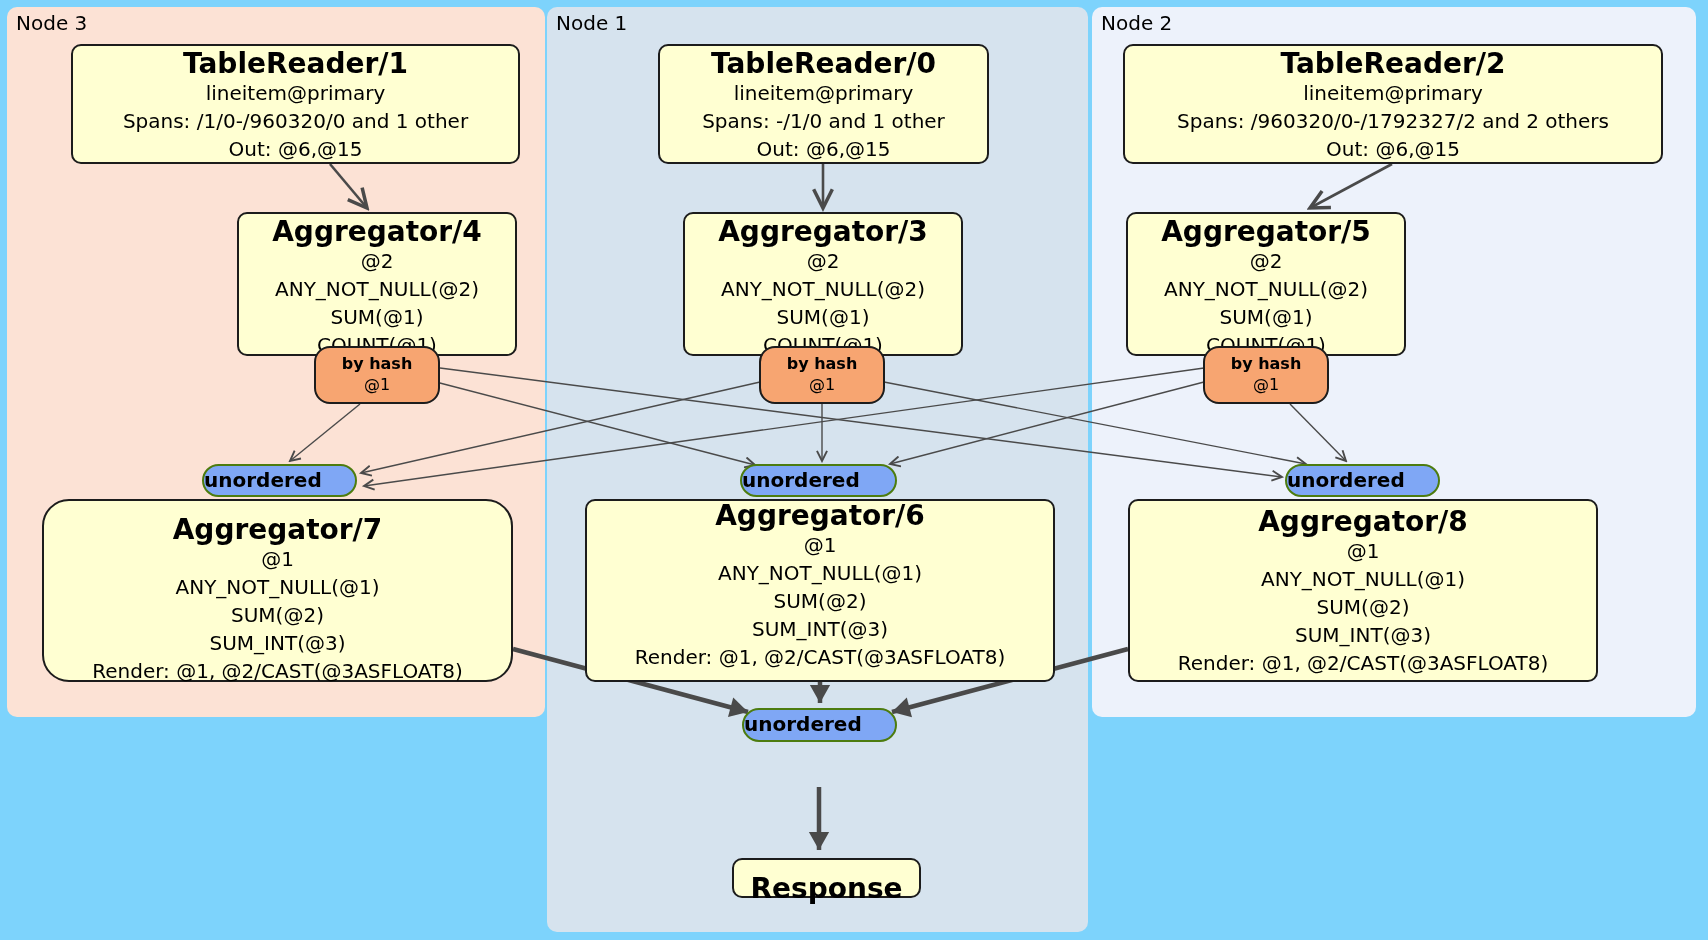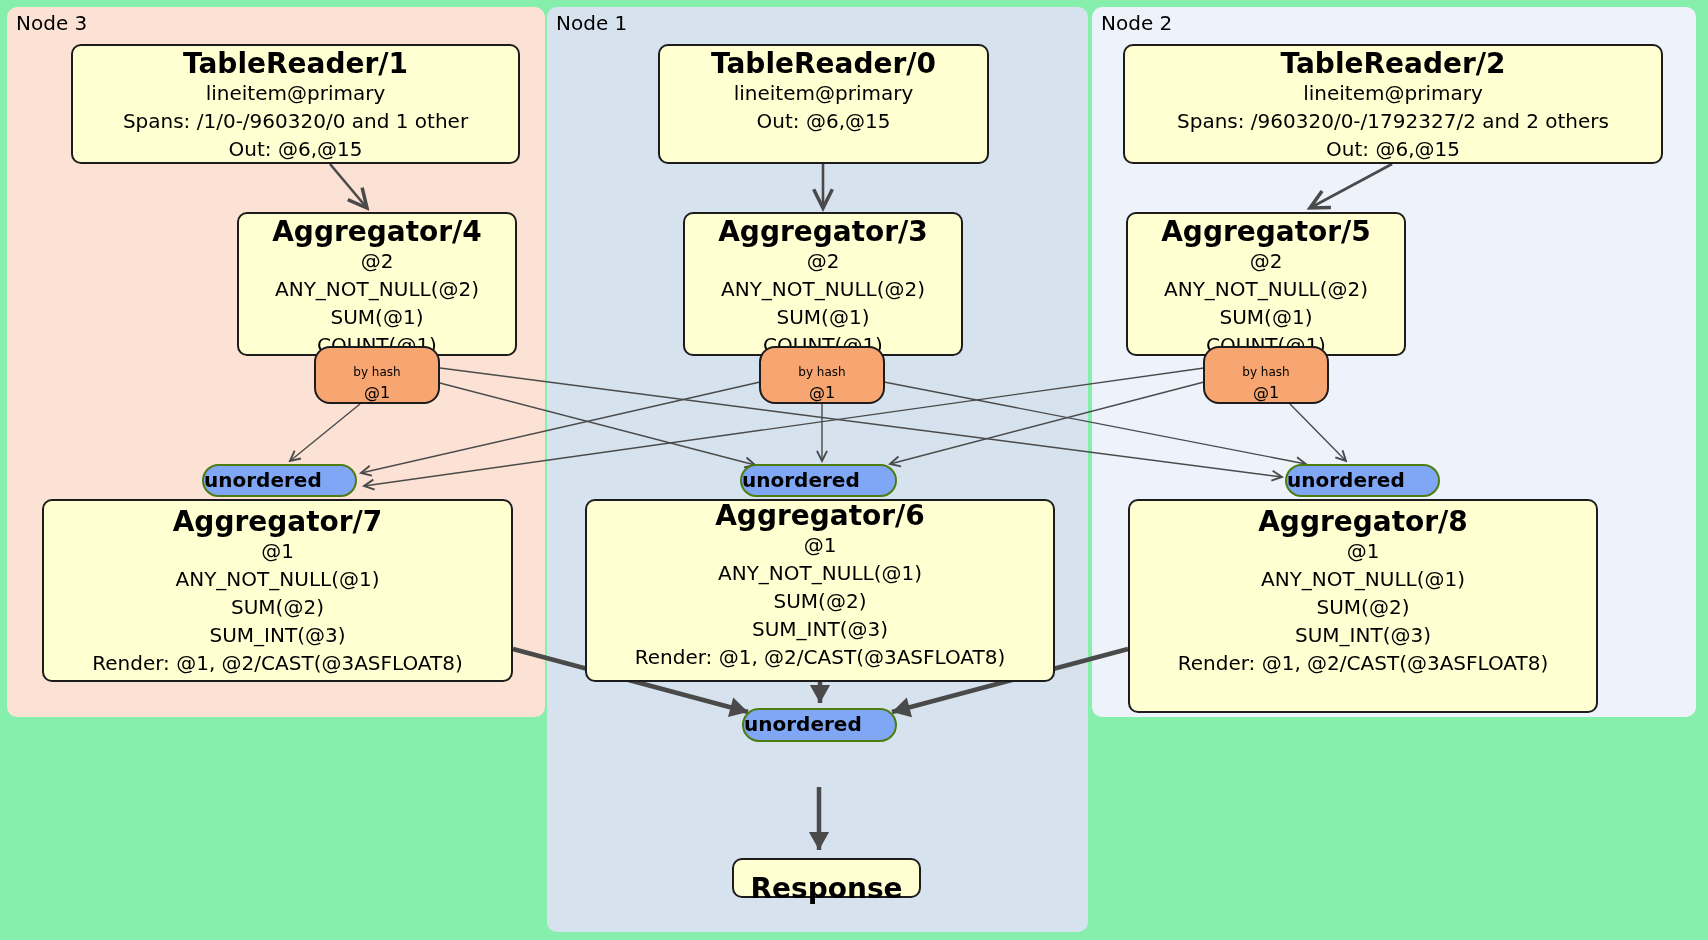--- a/index.html
+++ b/index.html
@@ -1,42 +1,42 @@
 <!DOCTYPE html>
 <html><head>
 <meta charset="utf-8">
 <style>
   html,body{margin:0;padding:0;background:#ffffff;}
-  .canvas{position:relative;width:1708px;height:940px;background:#86efac;
+  .canvas{position:relative;width:1708px;height:940px;background:#7dd3fc;
           font-family:"DejaVu Sans","Liberation Sans",sans-serif;color:#000;overflow:hidden;}
   .region{position:absolute;border-radius:10px;z-index:0;}
   #region-node3{left:7px;top:7px;width:538px;height:710px;background:#fce2d5;}
   #region-node1{left:547px;top:7px;width:541px;height:925px;background:#d6e3ee;}
   #region-node2{left:1092px;top:7px;width:604px;height:710px;background:#edf2fb;}
   .region-label{position:absolute;font-size:20px;z-index:2;}
   #label-node3{left:16px;top:11px;}
   #label-node1{left:556px;top:11px;}
   #label-node2{left:1101px;top:11px;}
   svg.edges{position:absolute;left:0;top:0;z-index:1;}
   .pbox{position:absolute;background:#ffffd2;border:2px solid #1c1c1c;border-radius:10px;
         text-align:center;box-sizing:border-box;z-index:2;padding-top:3px;}
   .ptitle{font-weight:bold;font-size:28px;line-height:30px;white-space:nowrap;}
   .pline{font-size:20px;line-height:28px;white-space:nowrap;}
   #box-tr1{left:71px;top:44px;width:449px;height:120px;}
   #box-tr0{left:658px;top:44px;width:331px;height:120px;}
   #box-tr2{left:1123px;top:44px;width:540px;height:120px;}
   #box-agg4{left:237px;top:212px;width:280px;height:144px;}
   #box-agg3{left:683px;top:212px;width:280px;height:144px;}
   #box-agg5{left:1126px;top:212px;width:280px;height:144px;}
-  #box-agg7{left:42px;top:499px;width:471px;height:183px;padding-top:6px;}
+  #box-agg7{left:42px;top:499px;width:471px;height:183px;padding-top:14px;border-radius:27px;}
   #box-agg6{left:585px;top:499px;width:470px;height:183px;padding-top:0;}
-  #box-agg8{left:1128px;top:499px;width:470px;height:214px;padding-top:6px;}
+  #box-agg8{left:1128px;top:499px;width:470px;height:183px;padding-top:6px;}
   .router{position:absolute;background:#f7a571;border:2px solid #1c1c1c;border-radius:16px;
           text-align:center;box-sizing:border-box;z-index:3;}
-  .router-title{font-weight:normal;font-size:12px;line-height:24px;margin-top:12px;}
+  .router-title{font-weight:bold;font-size:16px;line-height:24px;margin-top:4px;}
   .router-sub{font-size:16px;line-height:18px;}
   #router-byhash3{left:314px;top:346px;width:126px;height:58px;}
   #router-byhash1{left:759px;top:346px;width:126px;height:58px;}
   #router-byhash2{left:1203px;top:346px;width:126px;height:58px;}
   .pill{position:absolute;background:#7fa7f5;border:2px solid #4d7c0f;border-radius:17px;
         text-align:left;font-weight:bold;font-size:20px;line-height:29px;box-sizing:border-box;z-index:3;}
   #pill-unordered3{left:202px;top:464px;width:155px;height:33px;}
   #pill-unordered1{left:740px;top:464px;width:157px;height:33px;}
   #pill-unordered2{left:1285px;top:464px;width:155px;height:33px;}
   #pill-unordered-final{left:742px;top:708px;width:155px;height:34px;}
@@ -89,20 +89,21 @@
 
   <div class="pbox" id="box-tr1">
     <div class="ptitle">TableReader/1</div>
     <div class="pline">lineitem@primary</div>
     <div class="pline">Spans: /1/0-/960320/0 and 1 other</div>
     <div class="pline">Out: @6,@15</div>
   </div>
   <div class="pbox" id="box-tr0">
     <div class="ptitle">TableReader/0</div>
     <div class="pline">lineitem@primary</div>
+    <div class="pline">Spans: -/1/0 and 1 other</div>
     <div class="pline">Out: @6,@15</div>
   </div>
   <div class="pbox" id="box-tr2">
     <div class="ptitle">TableReader/2</div>
     <div class="pline">lineitem@primary</div>
     <div class="pline">Spans: /960320/0-/1792327/2 and 2 others</div>
     <div class="pline">Out: @6,@15</div>
   </div>
 
   <div class="pbox" id="box-agg4">

